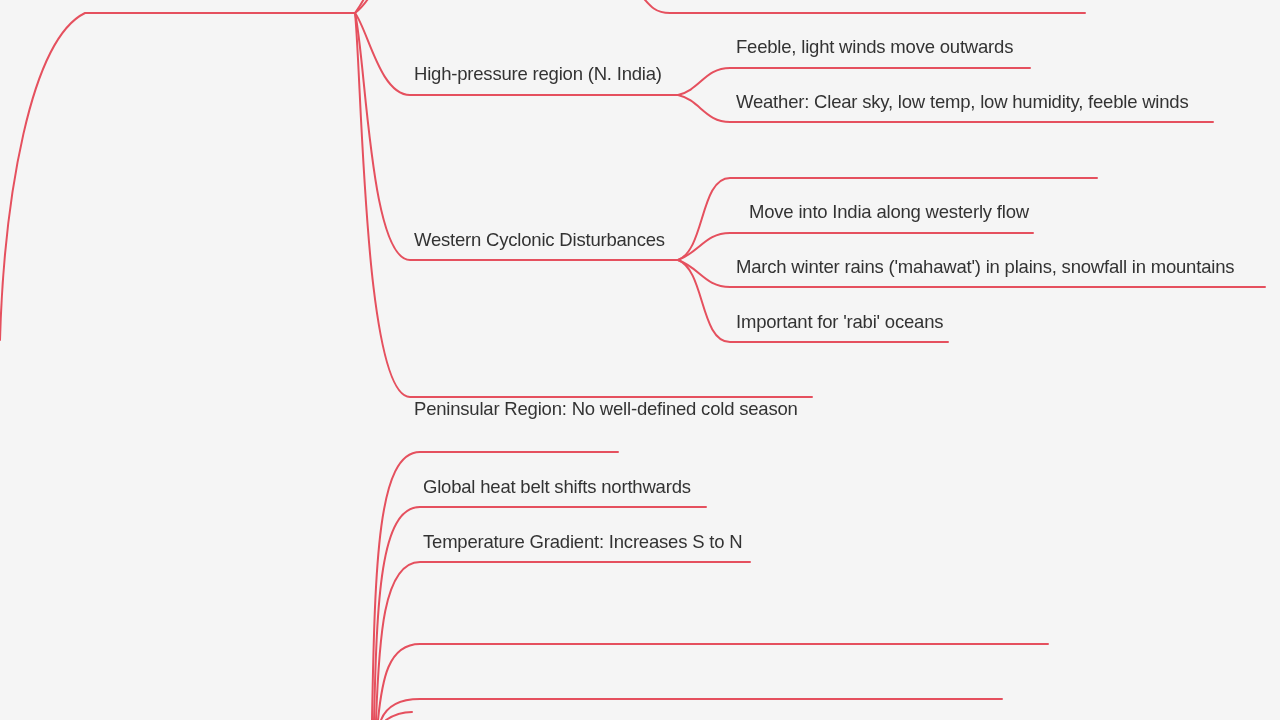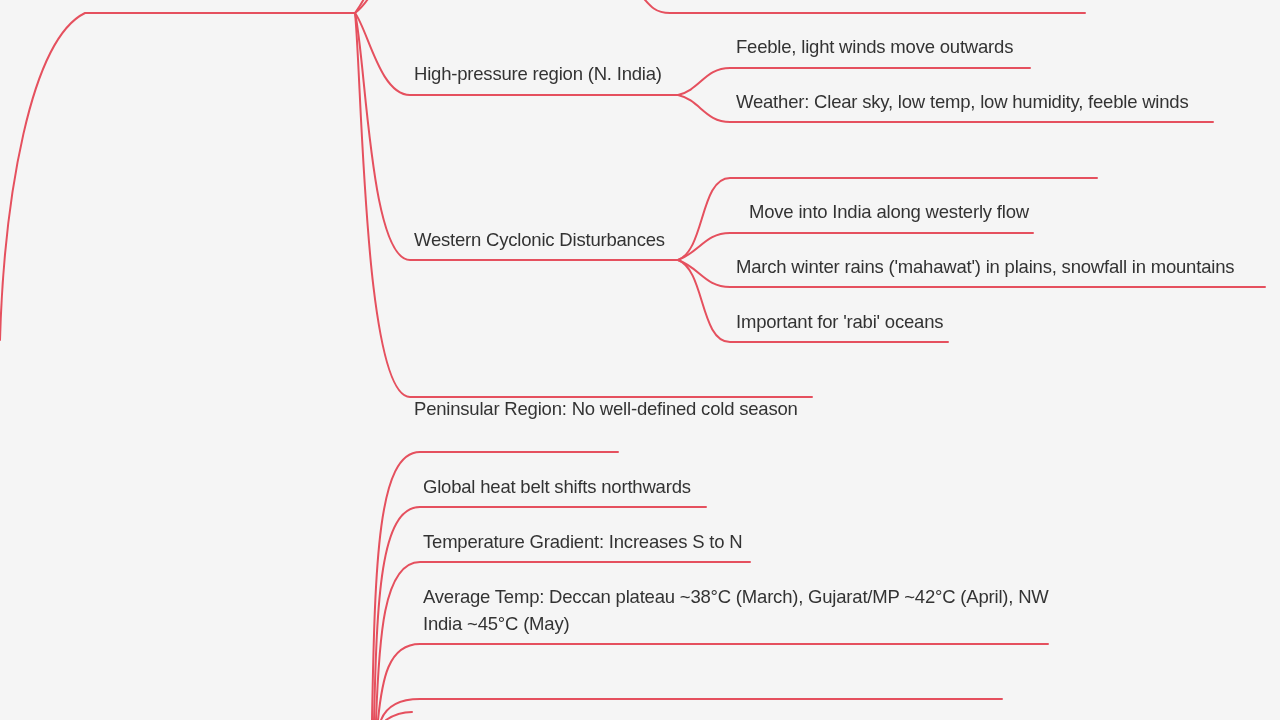--- a/index.html
+++ b/index.html
@@ -63,15 +63,14 @@
 
   <div class="node" style="left:414px; top:226px;">Western Cyclonic Disturbances</div>
   <div class="node" style="left:736px; top:198px;margin-left:13px;">Move into India along westerly flow</div>
   <div class="node" style="left:736px; top:253px;">March winter rains ('mahawat') in plains, snowfall in mountains</div>
   <div class="node" style="left:736px; top:308px;">Important for 'rabi' oceans</div>
 
   <div class="node" style="left:414px; top:363px;margin-top:32px;">Peninsular Region: No well-defined cold season</div>
 
   <div class="node" style="left:423px; top:473px;">Global heat belt shifts northwards</div>
   <div class="node" style="left:423px; top:528px;">Temperature Gradient: Increases S to N</div>
-  <div class="node wrap" style="left:423px; top:583px; width:630px;">Average Temp: Deccan plateau ~38°C (March), Gujarat/MP ~42°C (April), NW India ~45°C (May)</div>
 
 </div>
 
 </body></html>

